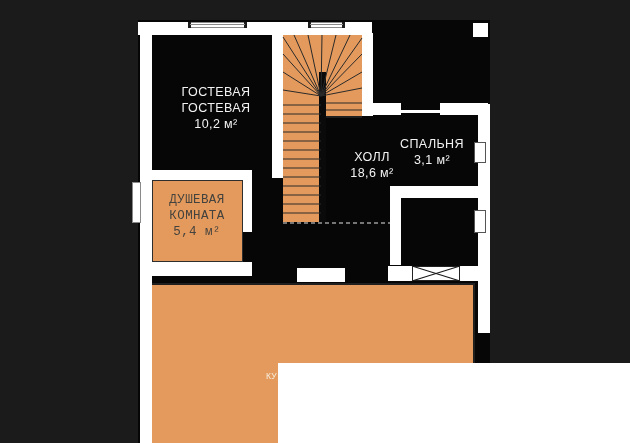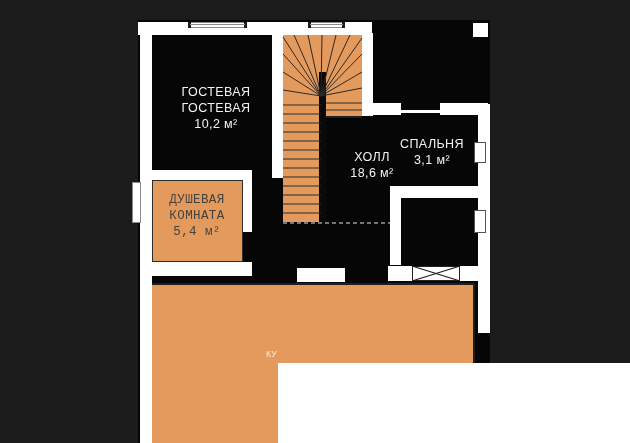--- a/index.html
+++ b/index.html
@@ -118,17 +118,17 @@
     <div>ХОЛЛ</div>
     <div>18,6 м²</div>
   </div>
 
   <div class="room-label" style="left:432px;top:136px;">
     <div>СПАЛЬНЯ</div>
     <div>3,1 м²</div>
   </div>
 
 
-  <div class="kitchen-frag" style="left:266px;top:349px;">КУ</div>
+  <div class="kitchen-frag" style="left:266px;top:371px;">КУ</div>
 
   <div class="wm-box"></div>
 
 </div>
 
 </body></html>

